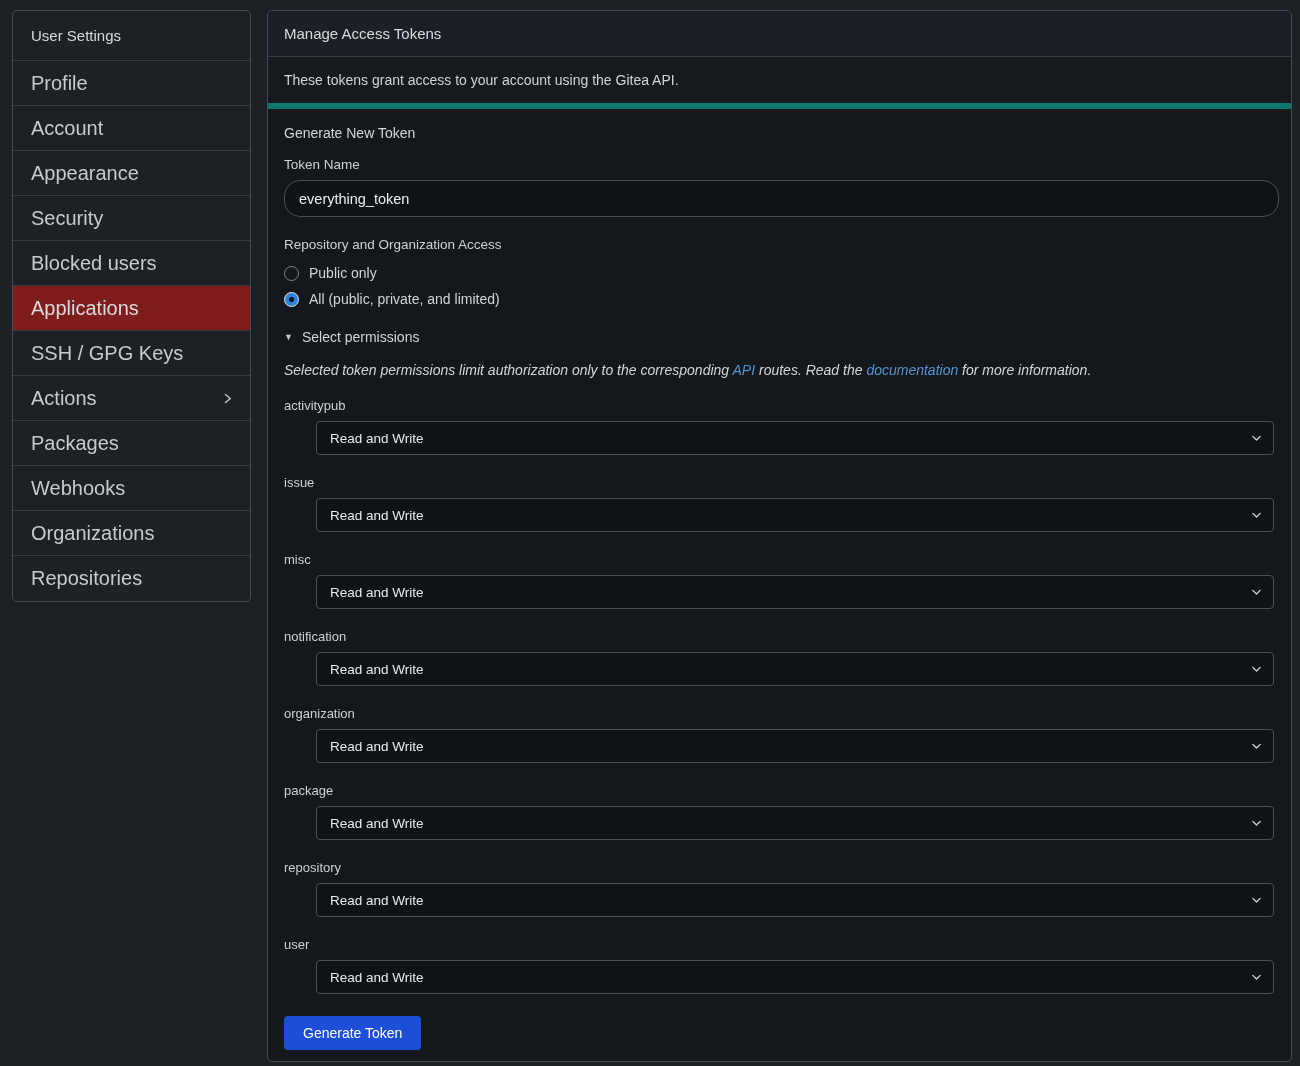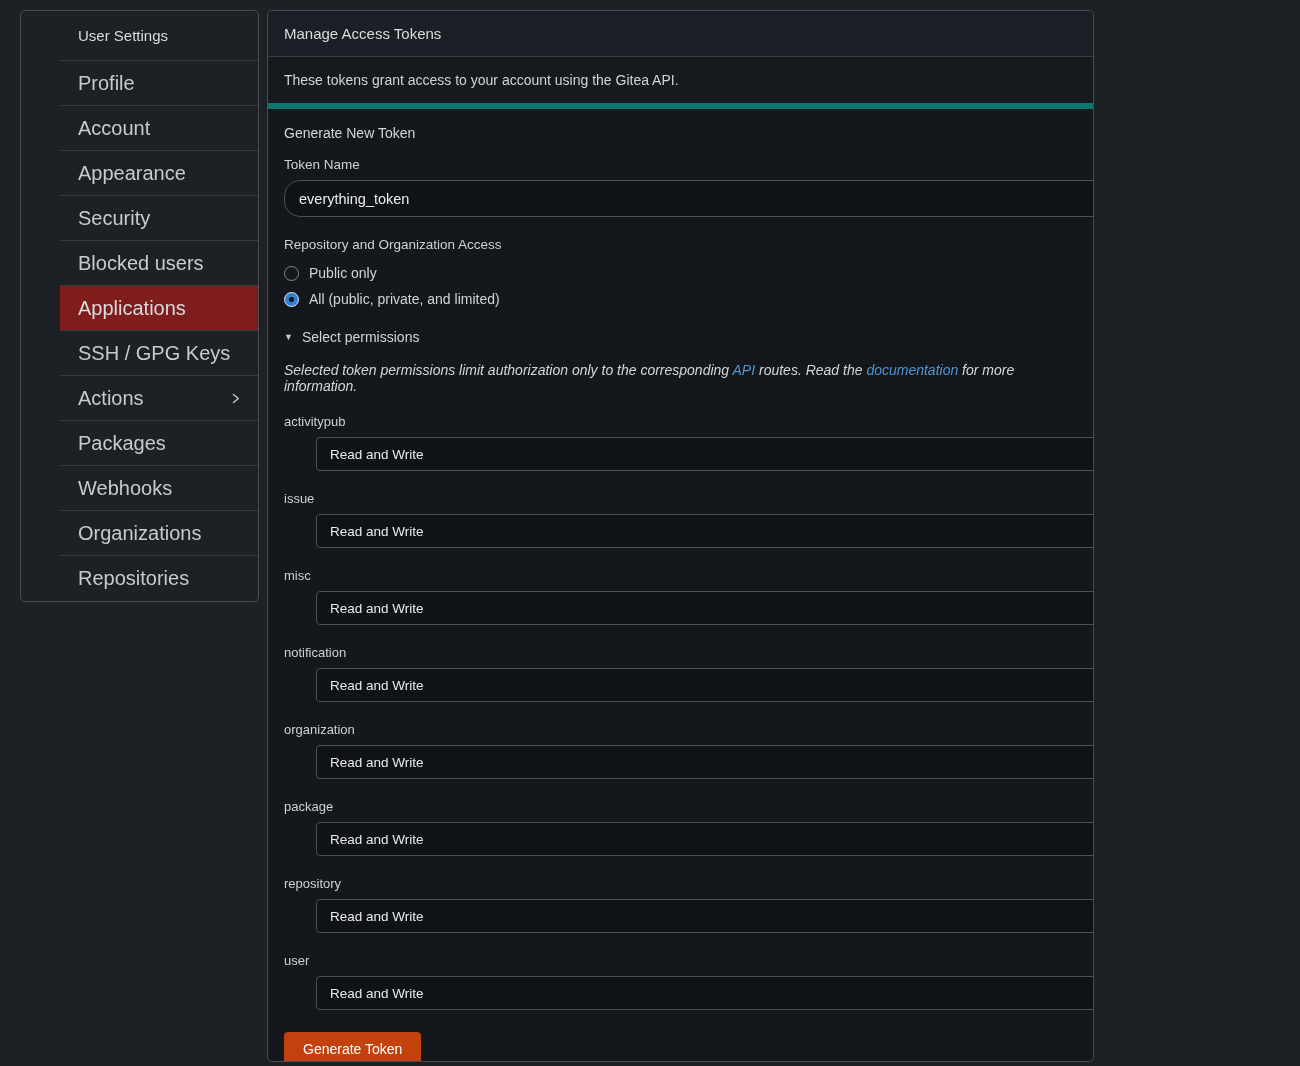--- a/index.html
+++ b/index.html
@@ -8,26 +8,25 @@
     background: #1d2125;
     font-family: "Liberation Sans", sans-serif;
     color: #d6d8db;
     position: relative;
     overflow: hidden;
   }
 
   
   .sidebar {
     position: absolute;
-    left: 20px; top: 10px;
+    left: 12px; top: 10px;
     width: 239px;
     border: 1px solid #454b52;
     border-radius: 5px;
     overflow: hidden;
-    padding-left: 39px;
   }
   .sidebar-header {
     height: 50px;
     display: flex; align-items: center;
     padding: 0 18px;
     font-size: 15px;
     color: #d9dbde;
     border-bottom: 1px solid #363c43;
     cursor: pointer;
   }
@@ -40,21 +39,21 @@
     border-bottom: 1px solid #363c43;
     cursor: pointer;
   }
   .sidebar-item:last-child { border-bottom: none; }
   .sidebar-item.active { background: #7f1d1d; color: #d9dbde; }
 
   
   .main {
     position: absolute;
     left: 267px; top: 10px;
-    width: 827px; height: 1052px;
+    width: 1025px; height: 1052px;
     border: 1px solid #454b52;
     border-radius: 5px;
     background: #14171b;
     overflow: hidden;
   }
   .main-header {
     background: #1b2026;
     padding: 14px 16px;
     font-size: 15px;
     color: #d9dbde;
@@ -145,21 +144,21 @@
   }
   .select-chevron {
     position: absolute;
     right: 11px; top: 50%;
     transform: translateY(-50%);
     pointer-events: none;
   }
 
   .submit-btn {
     margin-top: 22px;
-    background: #c2410c;
+    background: #1d4ed8;
     color: #ffffff;
     border: none;
     border-radius: 4px;
     height: 34px;
     padding: 0 19px;
     font-family: inherit;
     font-size: 14px;
     cursor: pointer;
     display: inline-block;
   }

